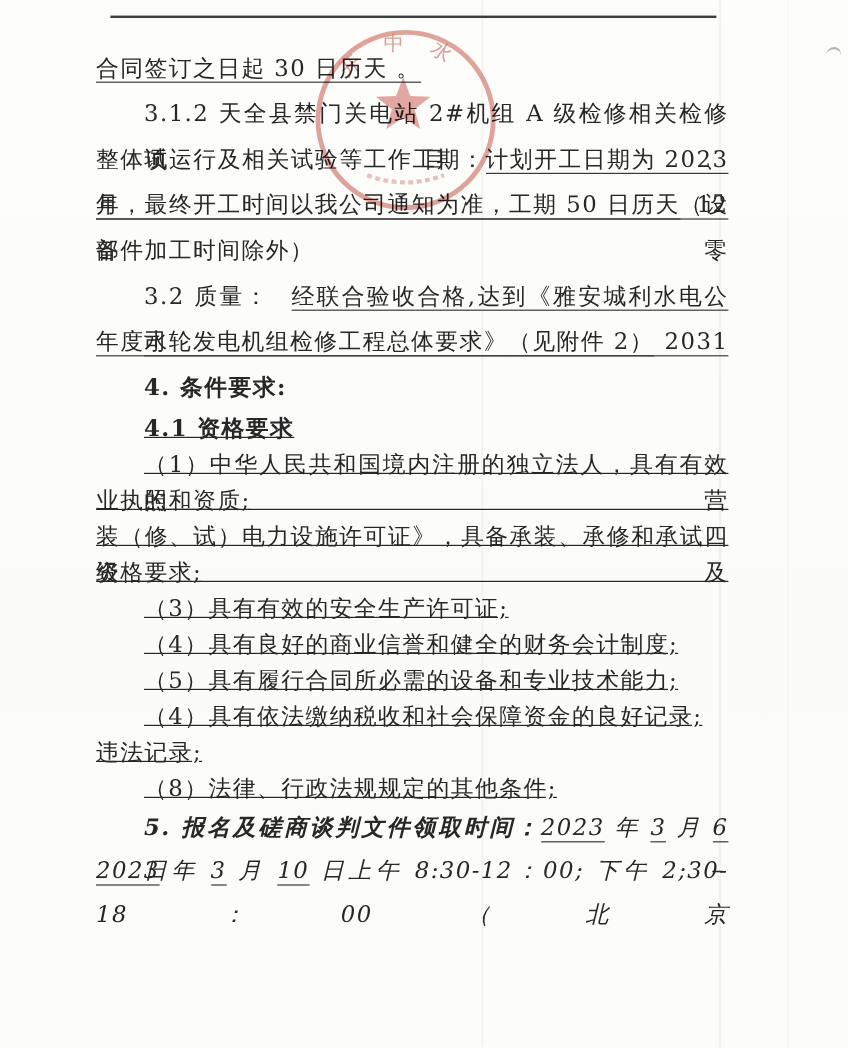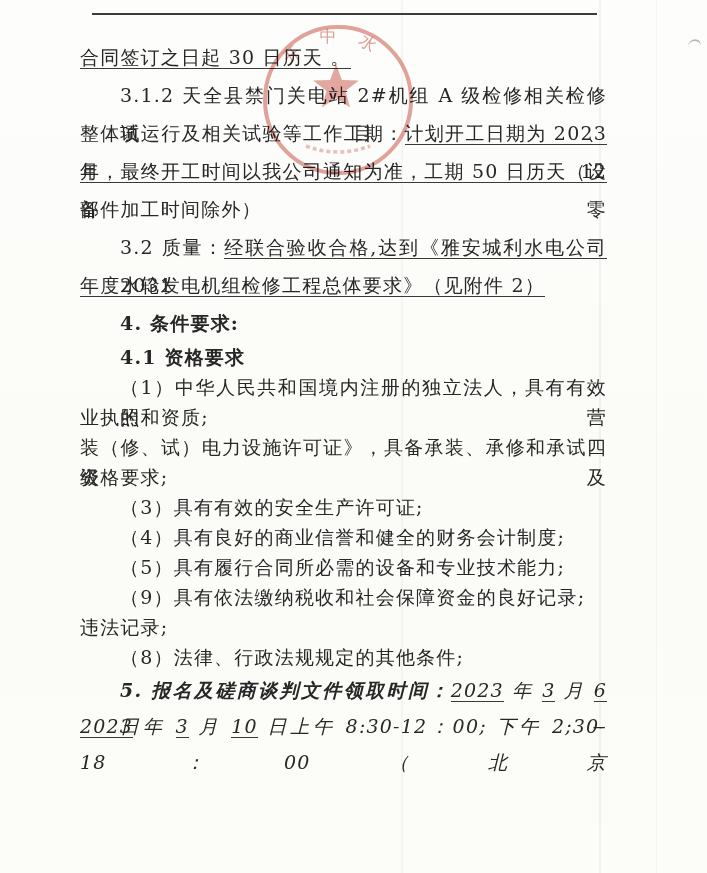--- a/index.html
+++ b/index.html
@@ -30,28 +30,28 @@
   }
   .doc-body{
     position:absolute;left:80px;top:38px;width:527px;
     font-size:19px;letter-spacing:1.2px;
   }
   .line{
     display:block;white-space:nowrap;
     text-align:left;
   }
   .blk-a{height:38px;line-height:38px;}
-  .blk-b{height:30px;line-height:30px;}
+  .blk-b{height:30px;line-height:30px;text-decoration:underline;}
   .blk-c{height:36px;line-height:36px;font-style:italic;}
   .ind{padding-left:40px;}
   .just{white-space:normal;text-align:justify;text-align-last:justify;}
   .seg{display:inline;}
   .u{border-bottom:1.6px solid #3a3a3a;padding-bottom:0;}
   .bold{font-weight:bold;}
-  .gap{}
+  .gap{margin-right:18px;}
   .stamp{
     position:absolute;left:256px;top:16px;width:164px;height:168px;
     mix-blend-mode:multiply;opacity:0.62;pointer-events:none;
   }
 </style>
 </head>
 <body>
 
 <div class="paper"></div>
 <div class="v-streak streak-1"></div>
@@ -71,21 +71,21 @@
     <div class="line blk-a"><span class="seg u">年度水轮发电机组检修工程总体要求》（见附件 2）</span></div>
     <div class="line blk-a ind"><span class="seg bold">4. 条件要求:</span></div>
     <div class="line blk-b ind"><span class="seg bold">4.1 资格要求</span></div>
     <div class="line blk-b ind just"><span class="seg">（1）中华人民共和国境内注册的独立法人，具有有效的营</span></div>
     <div class="line blk-b"><span class="seg">业执照和资质;</span></div>
     <div class="line blk-b just"><span class="seg">装（修、试）电力设施许可证》，具备承装、承修和承试四级及</span></div>
     <div class="line blk-b"><span class="seg">资格要求;</span></div>
     <div class="line blk-b ind"><span class="seg">（3）具有有效的安全生产许可证;</span></div>
     <div class="line blk-b ind"><span class="seg">（4）具有良好的商业信誉和健全的财务会计制度;</span></div>
     <div class="line blk-b ind"><span class="seg">（5）具有履行合同所必需的设备和专业技术能力;</span></div>
-    <div class="line blk-b ind"><span class="seg">（9）具有依法缴纳税收和社会保障资金的良好记录;</span></div>
+    <div class="line blk-b ind"><span class="seg">（4）具有依法缴纳税收和社会保障资金的良好记录;</span></div>
     <div class="line blk-b"><span class="seg">违法记录;</span></div>
     <div class="line blk-b ind"><span class="seg">（8）法律、行政法规规定的其他条件;</span></div>
     <div class="line blk-c ind just"><span class="seg bold">5. 报名及磋商谈判文件领取时间：</span><span class="seg u">2023</span><span class="seg"> 年 </span><span class="seg u">3</span><span class="seg"> 月 </span><span class="seg u">6</span><span class="seg"> 日－</span></div>
     <div class="line blk-c just"><span class="seg u">2023</span><span class="seg"> 年 </span><span class="seg u">3</span><span class="seg"> 月 </span><span class="seg u">10</span><span class="seg"> 日上午 8:30-12：00; 下午 2;30-18：00（北京</span></div>
   </div>
 
 <svg class="stamp" viewBox="0 0 164 168" xmlns="http://www.w3.org/2000/svg">
   <circle cx="82" cy="84" r="73" fill="none" stroke="#c0392b" stroke-width="4" opacity="0.75"></circle>
   <polygon fill="#c0392b" opacity="0.7" points="80,48 85.9,63.9 102.8,64.6 89.5,75.1 94.1,91.4 80,82 65.9,91.4 70.5,75.1 57.2,64.6 74.1,63.9"></polygon>
   <path id="seal-arc" d="M 24,84 A 58,58 0 0 1 140,84" fill="none" stroke="none"></path>

